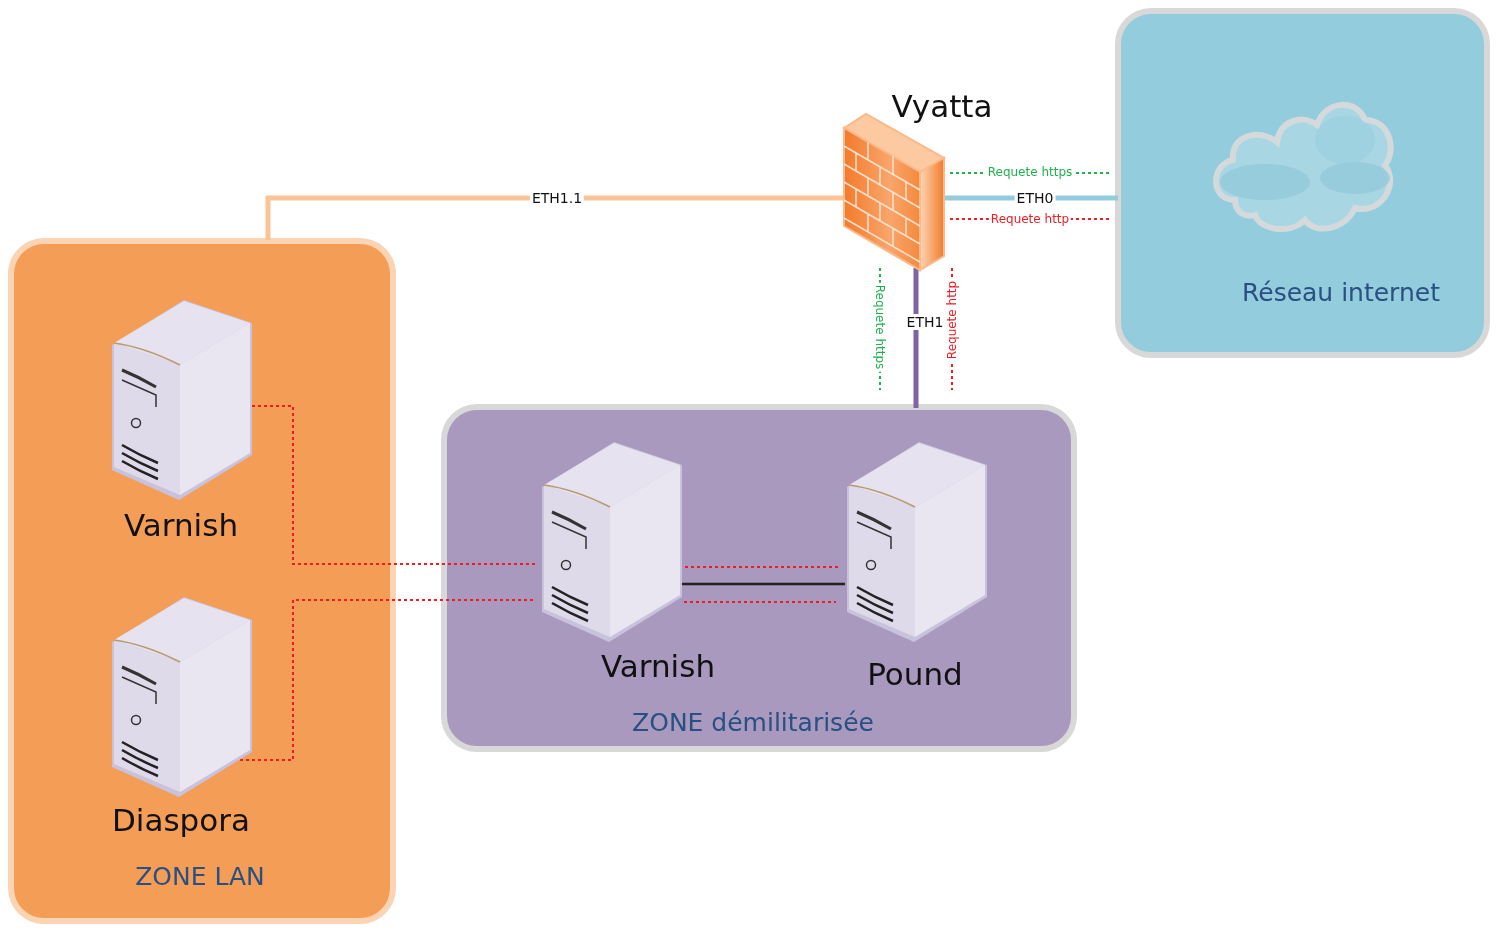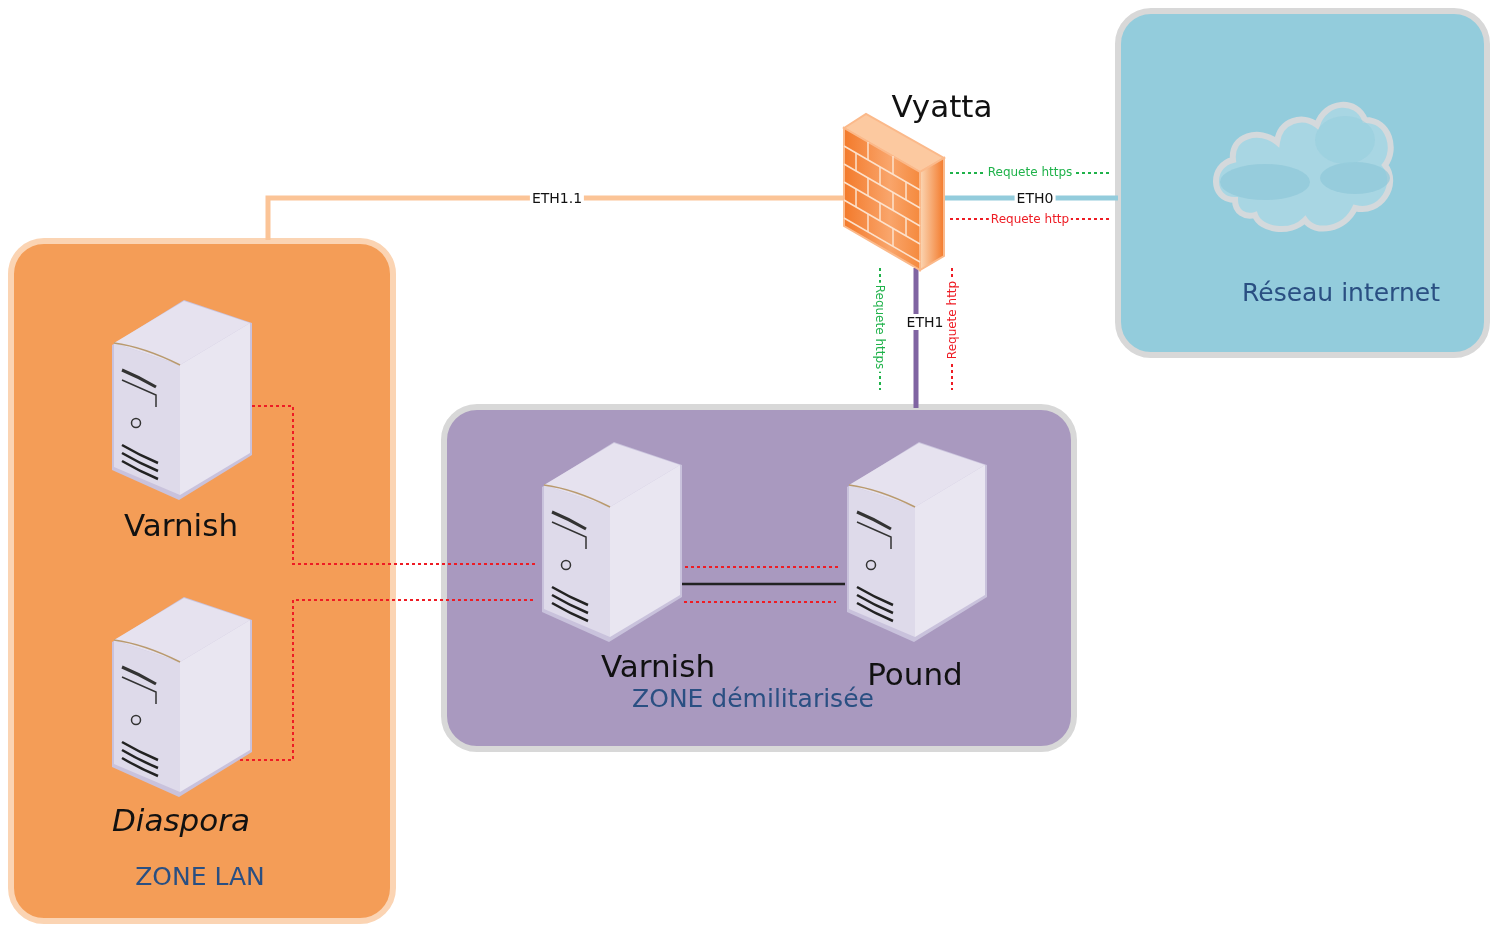--- a/index.html
+++ b/index.html
@@ -122,21 +122,21 @@
   <polygon points="8,50 80,5 148,28 148,160 75,205 8,175" fill="#c9c2dc"></polygon>
   <polygon points="10,48 80,6 146,28 76,70" fill="#e6e2ef"></polygon>
   <polygon points="10,48 76,70 76,200 10,172" fill="#dedaea"></polygon>
   <polygon points="76,70 146,28 146,158 76,200" fill="#e9e6f1"></polygon>
   <path d="M10,48 Q40,52 76,70" stroke="#b99a6e" stroke-width="1.5" fill="none"></path>
   <path d="M18,75 Q35,82 52,92" stroke="#333" stroke-width="3" fill="none"></path>
   <path d="M18,85 L52,100 L52,112" stroke="#333" stroke-width="1.5" fill="none"></path>
   <circle cx="32" cy="128" r="4.5" fill="none" stroke="#333" stroke-width="1.5"></circle>
   <path d="M18,150 Q35,160 54,168 M18,158 Q35,168 54,176 M18,166 Q35,176 54,184" stroke="#222" stroke-width="2.5" fill="none"></path>
 </svg>
-<div class="node-label" style="left:181px; top:802px;font-style:italic;">Diaspora</div>
+<div class="node-label" style="left:181px; top:802px;">Diaspora</div>
 
 <svg class="server" style="left:534px; top:437px;" viewBox="0 0 150 205">
   <polygon points="8,50 80,5 148,28 148,160 75,205 8,175" fill="#c9c2dc"></polygon>
   <polygon points="10,48 80,6 146,28 76,70" fill="#e6e2ef"></polygon>
   <polygon points="10,48 76,70 76,200 10,172" fill="#dedaea"></polygon>
   <polygon points="76,70 146,28 146,158 76,200" fill="#e9e6f1"></polygon>
   <path d="M10,48 Q40,52 76,70" stroke="#b99a6e" stroke-width="1.5" fill="none"></path>
   <path d="M18,75 Q35,82 52,92" stroke="#333" stroke-width="3" fill="none"></path>
   <path d="M18,85 L52,100 L52,112" stroke="#333" stroke-width="1.5" fill="none"></path>
   <circle cx="32" cy="128" r="4.5" fill="none" stroke="#333" stroke-width="1.5"></circle>
@@ -151,13 +151,13 @@
   <polygon points="76,70 146,28 146,158 76,200" fill="#e9e6f1"></polygon>
   <path d="M10,48 Q40,52 76,70" stroke="#b99a6e" stroke-width="1.5" fill="none"></path>
   <path d="M18,75 Q35,82 52,92" stroke="#333" stroke-width="3" fill="none"></path>
   <path d="M18,85 L52,100 L52,112" stroke="#333" stroke-width="1.5" fill="none"></path>
   <circle cx="32" cy="128" r="4.5" fill="none" stroke="#333" stroke-width="1.5"></circle>
   <path d="M18,150 Q35,160 54,168 M18,158 Q35,168 54,176 M18,166 Q35,176 54,184" stroke="#222" stroke-width="2.5" fill="none"></path>
 </svg>
 <div class="node-label" style="left:915px; top:648px;margin-top:8px;">Pound</div>
 
 <div class="zone-label" style="left:200px; top:862px;">ZONE LAN</div>
-<div class="zone-label" style="left:753px; top:684px;">ZONE démilitarisée</div>
+<div class="zone-label" style="left:753px; top:708px;">ZONE démilitarisée</div>
 
 </body></html>

